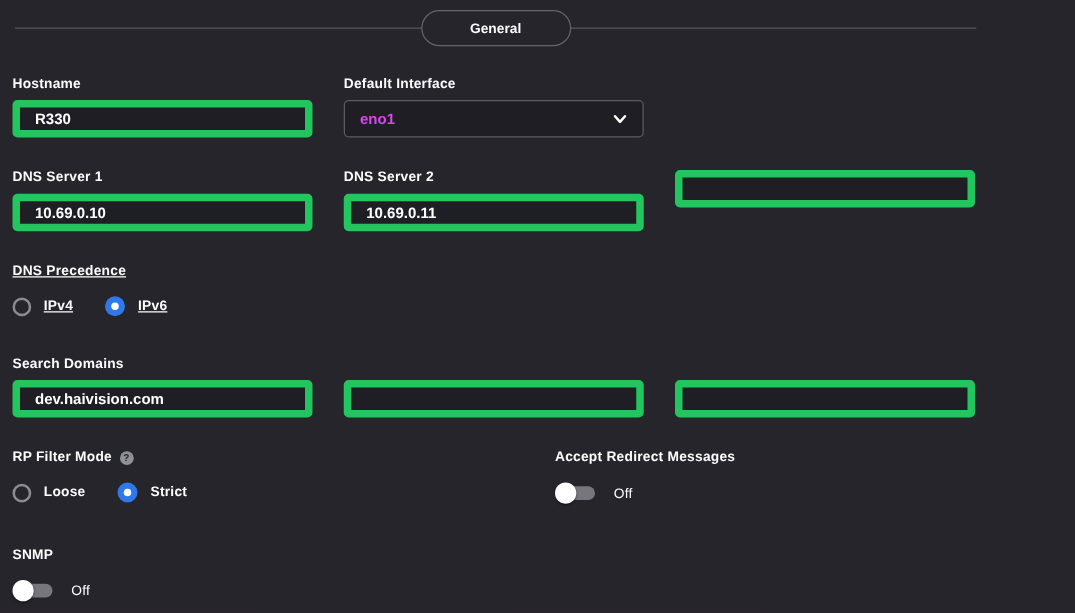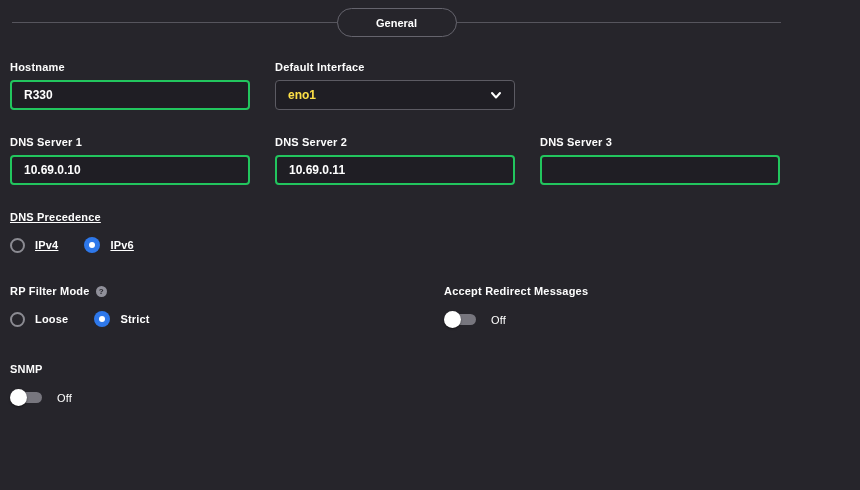--- a/index.html
+++ b/index.html
@@ -39,32 +39,32 @@
 
   .field-label {
     display:block; font-size:11px; font-weight:bold; line-height:12px;
     color:#fdfdfd; margin-bottom:7px; letter-spacing:.2px;
   }
   .label-row { display:flex; align-items:center; gap:6px; margin-bottom:7px; }
   .label-row .field-label { margin-bottom:0; }
 
   .text-input {
     width:100%; height:30px;
-    background:#1f1e24; border:2px solid #22c55e; border-radius:4px;
+    background:#1f1e24; border:6px solid #22c55e; border-radius:4px;
     color:#ffffff; font-size:12px; font-weight:bold;
     font-family:"Liberation Sans", sans-serif;
     padding:0 12px; outline:none;
   }
 
   .select-box {
     position:relative; width:100%; height:30px;
     background:#1f1e24; border:1px solid #5c5b63; border-radius:4px;
     display:flex; align-items:center;
     padding:0 30px 0 12px;
-    font-size:12px; font-weight:bold; color:#fde047;
+    font-size:12px; font-weight:bold; color:#d946ef;
     cursor:pointer;
   }
   .select-box .chevron {
     position:absolute; right:12px; top:50%; transform:translateY(-50%);
     width:12px; height:12px; display:flex; align-items:center;
   }
 
   
   .radio-row { display:flex; align-items:center; margin-top:14px; height:16px; }
   .radio { display:flex; align-items:center; margin-right:26px; cursor:pointer; }
@@ -139,39 +139,46 @@
     <div class="grid3 sec">
       <div>
         <span class="field-label">DNS Server 1</span>
         <input class="text-input" type="text" value="10.69.0.10" style="">
       </div>
       <div>
         <span class="field-label">DNS Server 2</span>
         <input class="text-input" type="text" value="10.69.0.11" style="">
       </div>
       <div>
-        <span class="field-label">DNS Server 3</span>
         <input class="text-input" type="text" value="" style="">
       </div>
     </div>
 
     <div class="sec-radio">
       <span class="field-label">DNS Precedence</span>
       <div class="radio-row">
         <span class="radio">
           <span class="radio-circle"></span>
           <span class="radio-text">IPv4</span>
         </span>
         <span class="radio">
           <span class="radio-circle checked"></span>
           <span class="radio-text">IPv6</span>
         </span>
       </div>
     </div>
 
+    <div class="sec">
+      <span class="field-label">Search Domains</span>
+      <div class="grid3">
+        <input class="text-input" type="text" value="dev.haivision.com" style="">
+        <input class="text-input" type="text" value="" style="">
+        <input class="text-input" type="text" value="" style="">
+      </div>
+    </div>
 
     <div class="grid2 sec-rp">
       <div>
         <div class="label-row">
           <span class="field-label">RP Filter Mode</span>
           <span class="help-icon">?</span>
         </div>
         <div class="radio-row">
           <span class="radio">
             <span class="radio-circle"></span>

